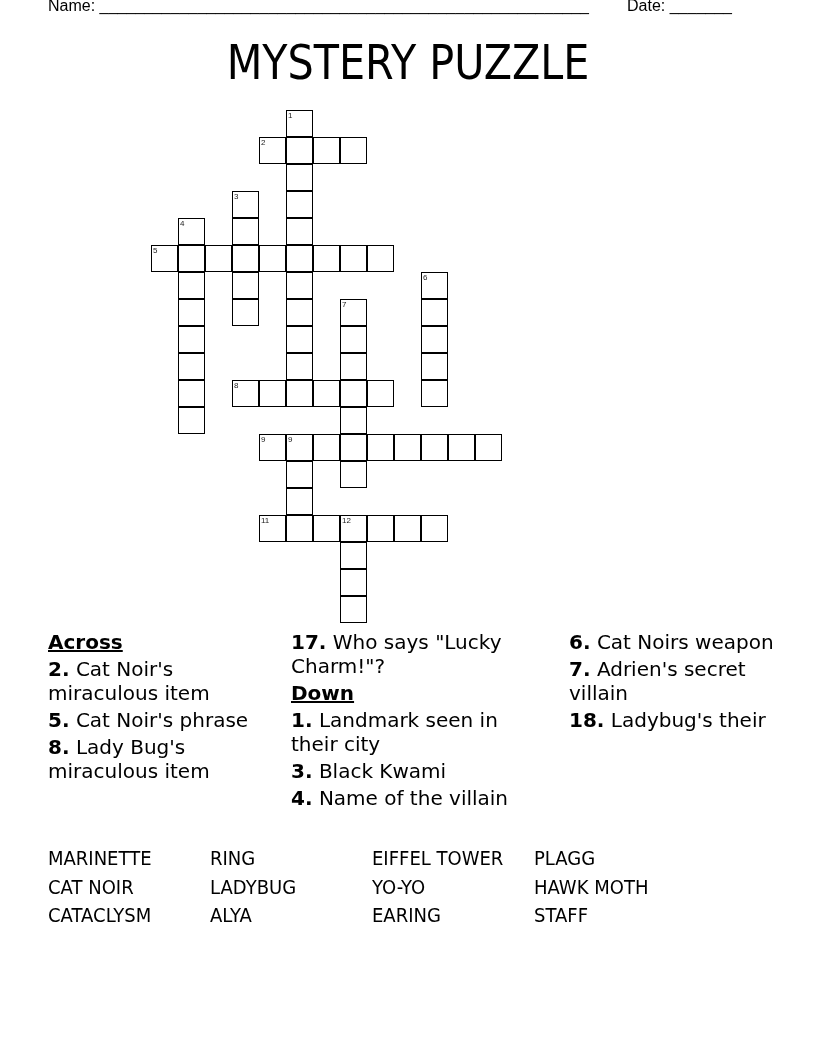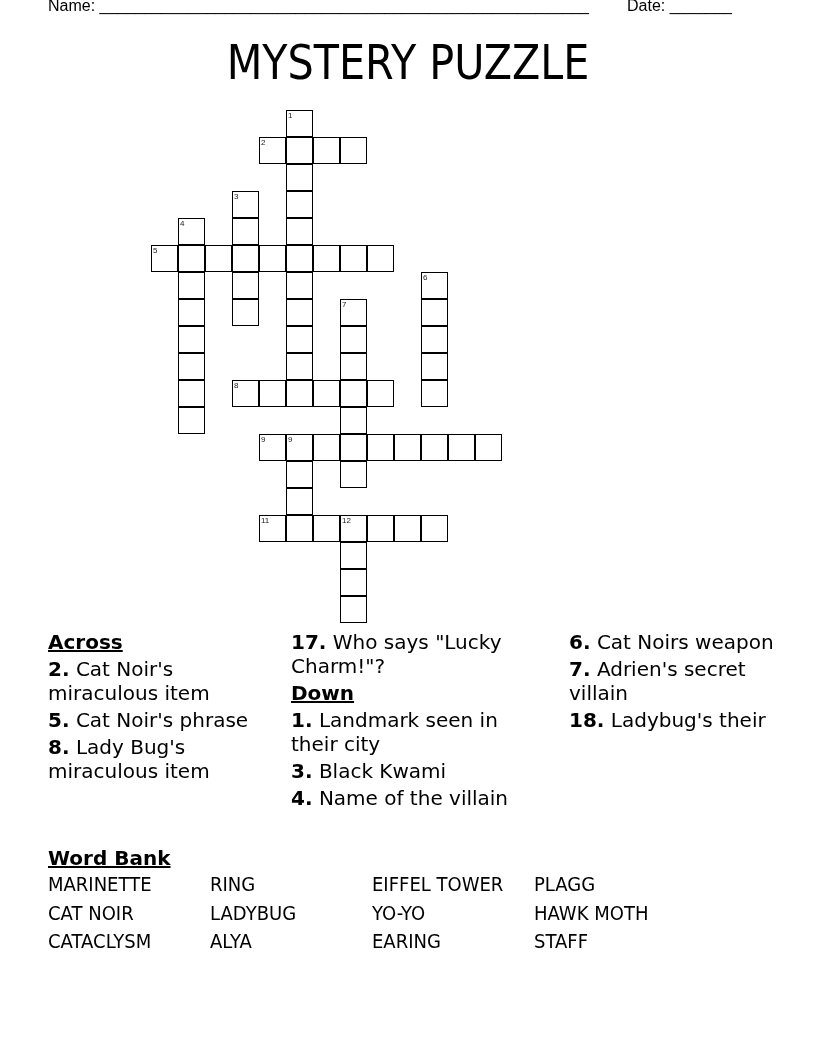--- a/index.html
+++ b/index.html
@@ -140,21 +140,20 @@
   <div class="clue"><span class="num">4.</span> <span>Name of the villain</span></div>
 </div>
 
 <div class="clues col3">
   <div class="clue"><span class="num">6.</span> <span>Cat Noirs weapon</span></div>
   <div class="clue"><span class="num">7.</span> <span>Adrien's secret villain</span></div>
   <div class="clue"><span class="num">18.</span> <span>Ladybug's their</span></div>
 </div>
 
 <div class="wordbank">
-  <div class="wb-title">Word Bank</div>
   <div class="wb-grid">
     <div>MARINETTE</div>
     <div>RING</div>
     <div>EIFFEL TOWER</div>
     <div>PLAGG</div>
     <div>CAT NOIR</div>
     <div>LADYBUG</div>
     <div>YO-YO</div>
     <div>HAWK MOTH</div>
     <div>CATACLYSM</div>

